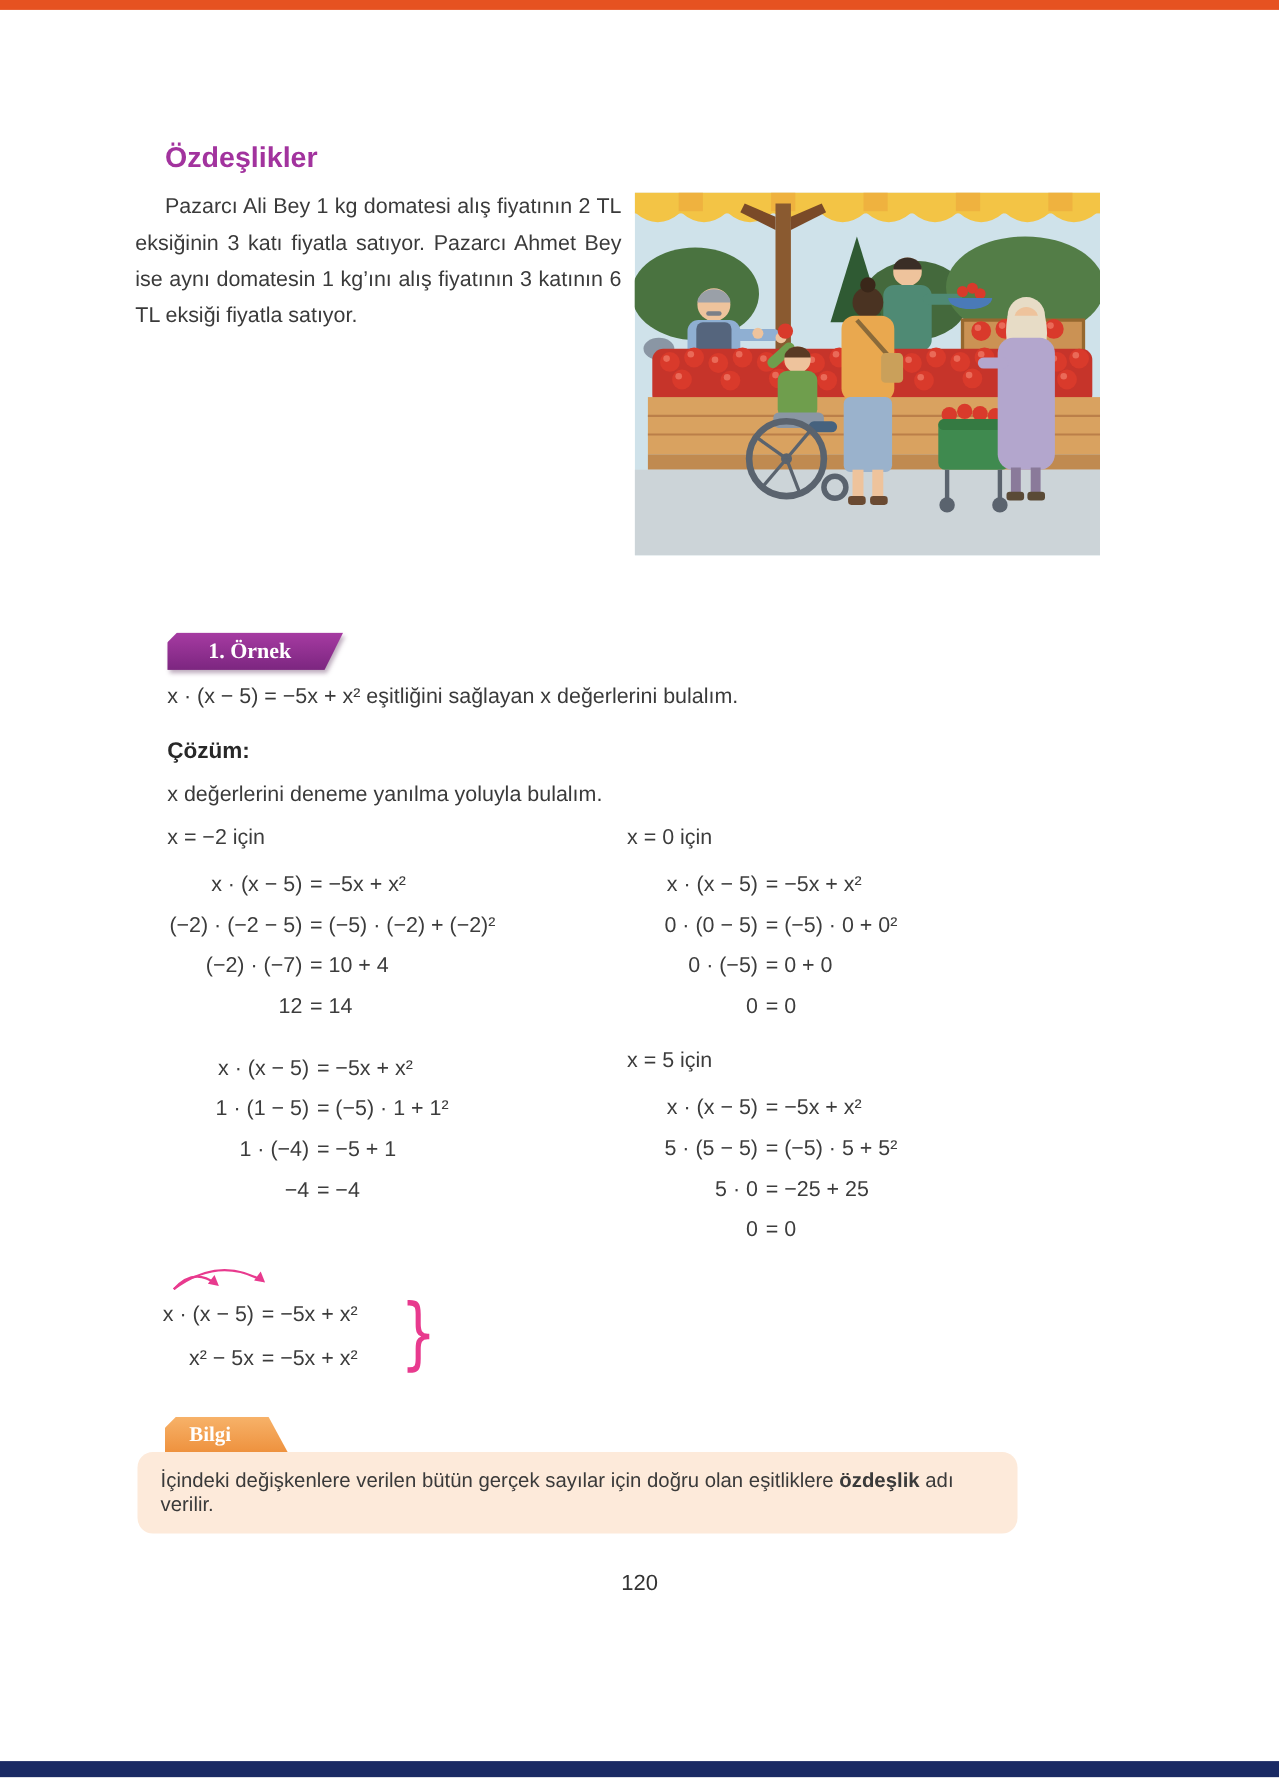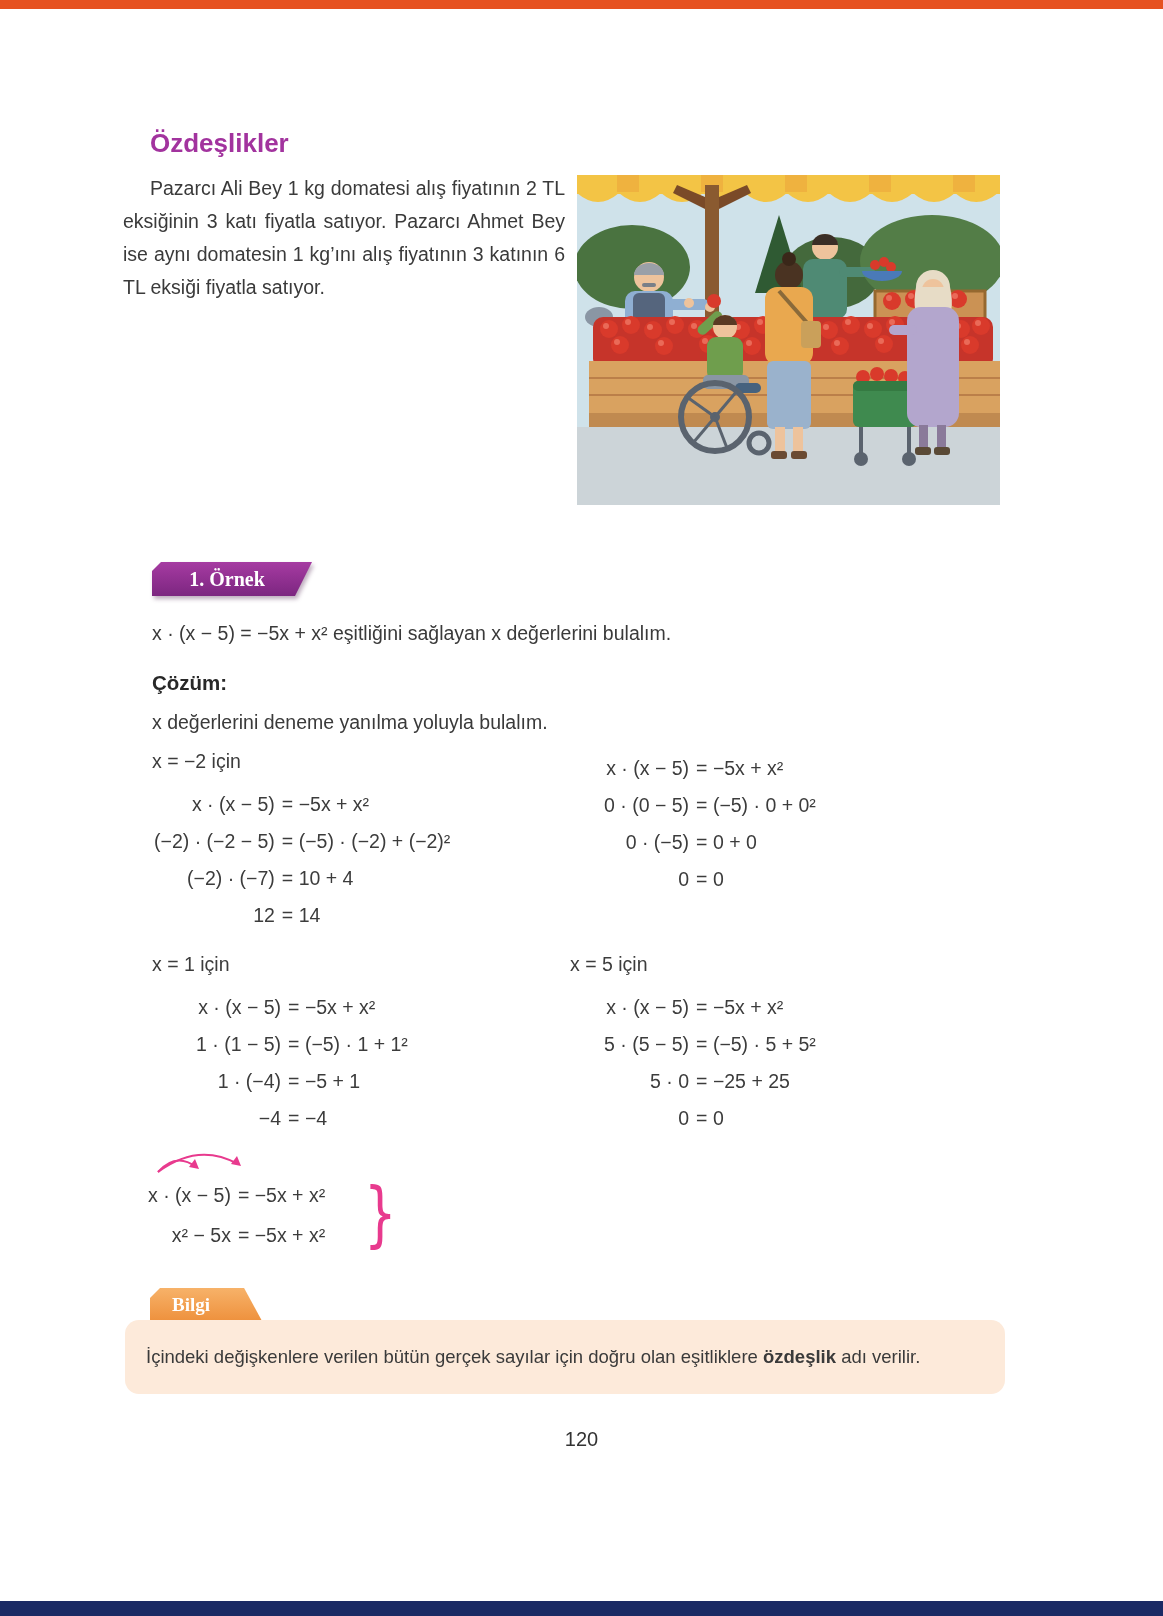--- a/index.html
+++ b/index.html
@@ -10,21 +10,21 @@
   .top-bar { position:absolute; top:0; left:0; width:100%; height:9px; background:#e65221; }
   .bottom-bar { position:absolute; bottom:0; left:0; width:100%; height:15px; background:#1a2a64; }
 
   .page-title { position:absolute; left:150px; top:128px; font-size:26px; font-weight:bold; color:#a2339e; }
 
   .intro { position:absolute; left:123px; top:172px; width:442px; font-size:19.5px; line-height:33px; text-align:justify; }
   .intro p { text-indent:27px; margin-bottom:2px; }
 
   .illustration { position:absolute; left:577px; top:175px; width:423px; height:330px; display:block; }
 
-  .badge-ornek-wrap { position:absolute; left:152px; top:562px; filter:drop-shadow(2px 3px 2px rgba(70,20,70,0.35)); }
+  .badge-ornek-wrap { position:absolute; left:152px; top:575px; filter:drop-shadow(2px 3px 2px rgba(70,20,70,0.35)); }
   .badge-ornek { width:160px; height:34px; background:linear-gradient(180deg,#a63ba2,#7c2680);
     clip-path:polygon(9px 0, 100% 0, calc(100% - 17px) 100%, 0 100%, 0 9px);
     color:#fff; font-family:"Liberation Serif", serif; font-weight:bold; font-size:20px;
     display:flex; align-items:center; justify-content:center; padding-right:10px; }
 
   .problem { position:absolute; left:152px; top:622px; font-size:19.5px; }
   .cozum { position:absolute; left:152px; top:671px; font-size:20.5px; font-weight:bold; color:#282828; }
   .sol-intro { position:absolute; left:152px; top:711px; font-size:19.5px; }
 
   .case { position:absolute; width:410px; font-size:19.5px; color:#3c3c3c; }
@@ -44,21 +44,21 @@
     font-family:"DejaVu Sans", sans-serif; transform:scale(0.8,1.12); transform-origin:left center; }
 
   .conclusion { position:absolute; left:388px; top:1148px; width:628px; font-size:19.5px;
     line-height:34px; text-align:justify; text-indent:28px; }
 
   .bilgi-badge { position:absolute; left:150px; top:1288px; width:112px; height:33px;
     background:linear-gradient(180deg,#f7b269,#ee913d);
     clip-path:polygon(10px 0, 84% 0, 100% 100%, 0 100%, 0 10px);
     color:#fff; font-family:"Liberation Serif", serif; font-weight:bold; font-size:19px;
     display:flex; align-items:center; padding-left:22px; }
-  .info-box { position:absolute; left:125px; top:1320px; width:880px; height:74px; background:#fdeada;
+  .info-box { position:absolute; left:125px; top:1320px; width:800px; height:74px; background:#fdeada;
     border-radius:14px; display:flex; align-items:center; padding:0 21px; font-size:18.5px; color:#3a3a3a; }
   .info-box b { font-weight:bold; }
 
   .page-number { position:absolute; left:0; top:1428px; width:1163px; text-align:center; font-size:20px; color:#333; }
 </style>
 </head>
 <body>
 
 <div class="page">
 
@@ -230,34 +230,34 @@
       <span class="lhs">(−2) · (−2 − 5)</span>
         <span class="rhs">= (−5) · (−2) + (−2)²</span>
       <span class="lhs">(−2) · (−7)</span>
         <span class="rhs">= 10 + 4</span>
       <span class="lhs">12</span>
         <span class="rhs">= 14</span>
     </div>
   </div>
 
   <div class="case" id="case-1">
+    <div class="case-label">x = 0 için</div>
     <div class="eq-grid">
       <span class="lhs">x · (x − 5)</span>
         <span class="rhs">= −5x + x²</span>
       <span class="lhs">0 · (0 − 5)</span>
         <span class="rhs">= (−5) · 0 + 0²</span>
       <span class="lhs">0 · (−5)</span>
         <span class="rhs">= 0 + 0</span>
       <span class="lhs">0</span>
         <span class="rhs">= 0</span>
     </div>
   </div>
 
   <div class="case" id="case-2">
-    <div class="case-label">x = 1 için</div>
     <div class="eq-grid">
       <span class="lhs">x · (x − 5)</span>
         <span class="rhs">= −5x + x²</span>
       <span class="lhs">1 · (1 − 5)</span>
         <span class="rhs">= (−5) · 1 + 1²</span>
       <span class="lhs">1 · (−4)</span>
         <span class="rhs">= −5 + 1</span>
       <span class="lhs">−4</span>
         <span class="rhs">= −4</span>
     </div>

